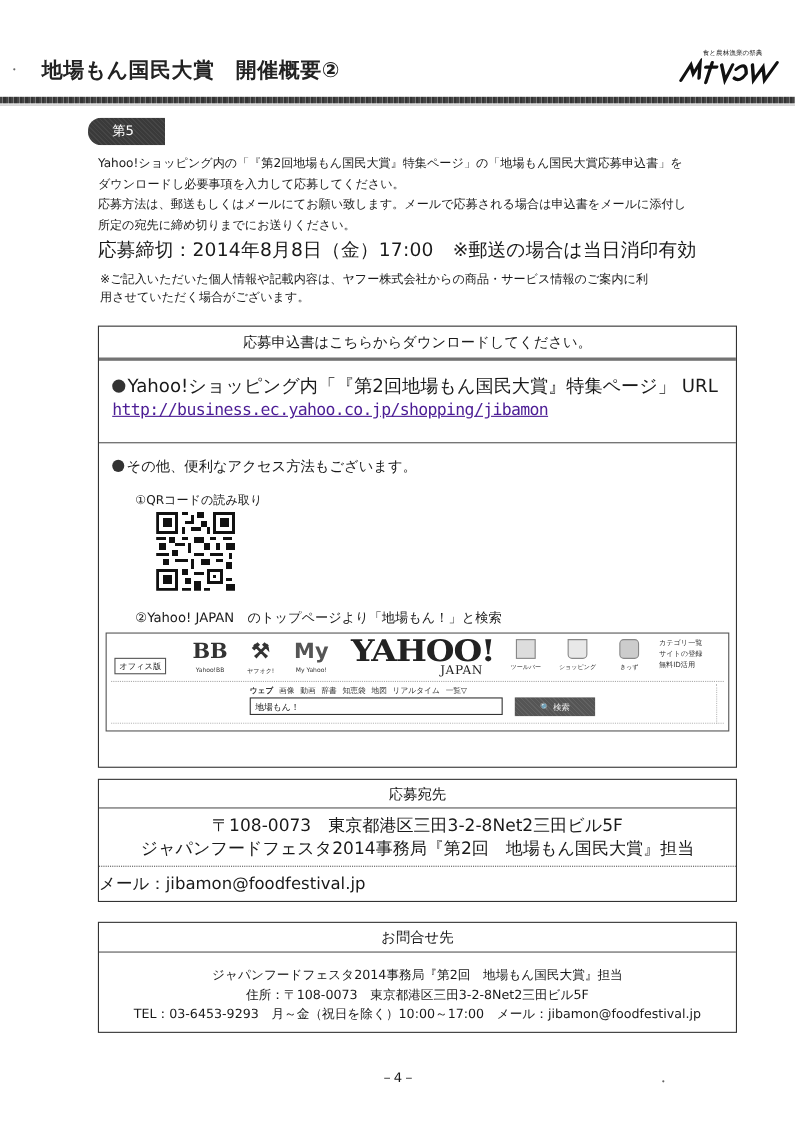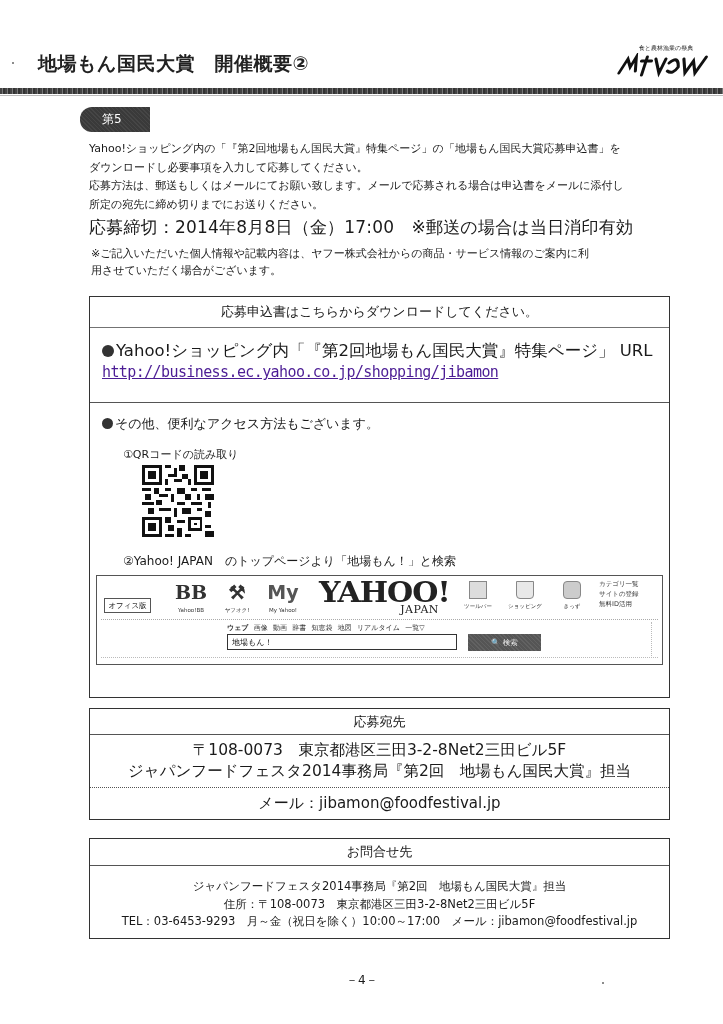--- a/index.html
+++ b/index.html
@@ -18,21 +18,21 @@
   .section-head { position: absolute; left: 80px; top: 107px; width: 532px; height: 25px; display: flex; }
   .section-badge { width: 70px; height: 25px; background: #3a3a3a; border-radius: 12px 0 0 12px; color: #fff; font-size: 12px; display: flex; align-items: center; padding-left: 22px;
     background-image: repeating-linear-gradient(45deg, rgba(255,255,255,0.06) 0 1px, transparent 1px 3px); }
   .section-title { flex: 1; border: 1px solid #333; border-left: none; font-size: 14px; display: flex; align-items: center; padding-left: 14px; }
 
   .intro { position: absolute; left: 89px; top: 140px; width: 600px; font-size: 11px; line-height: 18.5px; white-space: nowrap; }
   .deadline { position: absolute; left: 89px; top: 216px; font-size: 17px; white-space: nowrap; letter-spacing: 0.2px; }
   .notice { position: absolute; left: 91px; top: 245px; font-size: 11px; line-height: 17px; white-space: nowrap; }
 
   .box { position: absolute; left: 89px; border: 1px solid #333; background: #fff; }
-  .box-head { text-align: center; font-size: 13px; border-bottom: 1px solid #737373; display: flex; align-items: center; justify-content: center; }
+  .box-head { text-align: center; font-size: 13px; border-bottom: 3px solid #737373; display: flex; align-items: center; justify-content: center; }
 
   .dl-box { top: 296px; width: 581px; height: 402px; }
   .dl-box .box-head { height: 31px; }
   .dl-url-block { height: 75px; border-bottom: 1px solid #555; padding: 12px 0 0 12px; }
   .dl-url-line1 { font-size: 16.5px; white-space: nowrap; }
   .dl-url-line2 { font-family: "DejaVu Sans Mono", "Liberation Mono", monospace; font-size: 15px; text-decoration: underline; color: #4c1d95; letter-spacing: -0.6px; margin-top: 1px; white-space: nowrap; }
   .bullet { display: inline-block; width: 12px; height: 12px; border-radius: 50%; background: #333; vertical-align: -1px; margin-right: 2px; }
   .bullet-sm { width: 11px; height: 11px; }
 
   .other-access { position: absolute; left: 12px; top: 118px; font-size: 13px; white-space: nowrap; }
@@ -57,21 +57,21 @@
   .yj-tabs .first { font-weight: bold; }
   .yj-input { position: absolute; left: 130px; top: 58px; width: 230px; height: 16px; border: 1px solid #333; font-size: 8px; padding: 2px 4px; color: #111; }
   .yj-btn { position: absolute; left: 371px; top: 58px; width: 73px; height: 17px; background: #555; color: #eee; font-size: 7.5px; display: flex; align-items: center; justify-content: center;
     background-image: repeating-linear-gradient(45deg, rgba(255,255,255,0.08) 0 1px, transparent 1px 3px); }
   .yj-bottom-sep { position: absolute; left: 4px; right: 4px; bottom: 6px; border-top: 1px dotted #bbb; }
   .yj-side-sep { position: absolute; right: 10px; top: 46px; bottom: 6px; border-left: 1px dotted #bbb; }
 
   .addr-box { top: 708px; width: 581px; height: 112px; }
   .addr-box .box-head { height: 26px; border-bottom: 1px solid #555; }
   .addr-main { height: 53px; border-bottom: 1px dotted #555; text-align: center; font-size: 15.5px; line-height: 21px; padding-top: 5px; white-space: nowrap; }
-  .addr-mail { text-align: center; font-size: 15px; padding-top: 6px; }
+  .addr-mail { font-size: 15px; padding-top: 6px; }
 
   .contact-box { top: 838px; width: 581px; height: 101px; }
   .contact-box .box-head { height: 27px; border-bottom: 1px solid #555; }
   .contact-body { text-align: center; font-size: 11.5px; line-height: 17.5px; padding-top: 12px; white-space: nowrap; }
 
   .page-number { position: absolute; left: 346px; top: 972px; font-size: 12px; }
   .speck { position: absolute; width: 2px; height: 2px; background: #666; border-radius: 50%; }
 </style>
 </head>
 <body>

